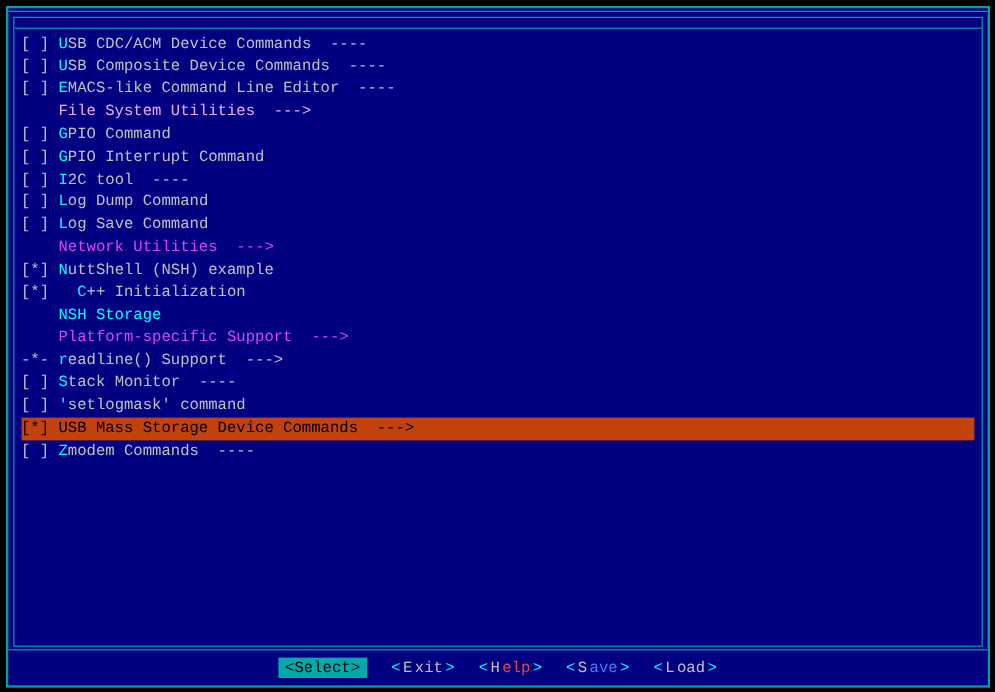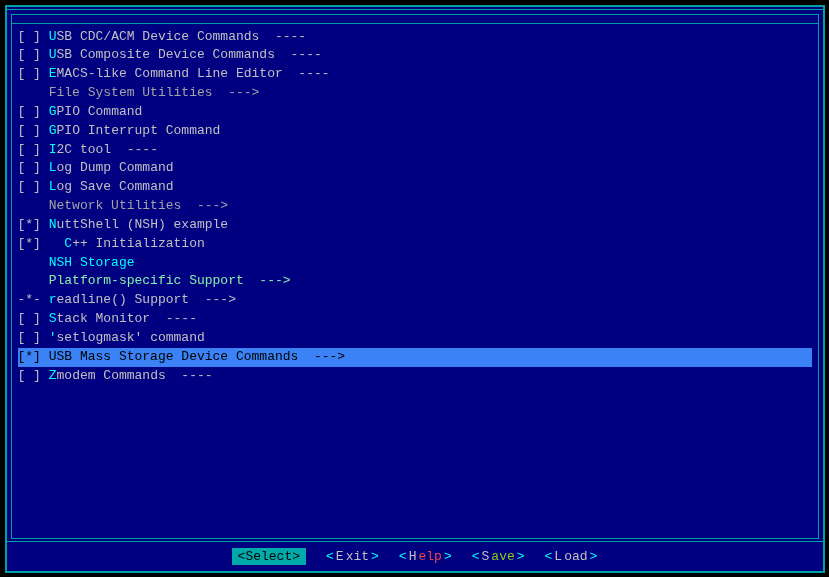--- a/index.html
+++ b/index.html
@@ -77,21 +77,21 @@
     }
 
     .menu-item {
       color: #c0c0c0;
       white-space: pre;
       line-height: 1.45;
       font-size: 13px;
     }
 
     .menu-item.highlighted {
-      background-color: #3b82f6;
+      background-color: #c2410c;
       color: #000000;
     }
 
     .bottom-bar {
       display: flex;
       justify-content: center;
       gap: 20px;
       padding: 6px 4px;
       background-color: #000080;
       border-top: 1px solid #00a0a0;
@@ -124,31 +124,31 @@
       <div></div>
       <div></div>
       <div></div>
     </div>
 
     <div class="menu-area" id="menu-area">
 
     <div class="menu-item">[ ] <span style="color:#00ffff">U</span>SB CDC/ACM Device Commands  ----</div>
         <div class="menu-item">[ ] <span style="color:#00ffff">U</span>SB Composite Device Commands  ----</div>
         <div class="menu-item">[ ] <span style="color:#00ffff">E</span>MACS-like Command Line Editor  ----</div>
-        <div class="menu-item"><span style="color:#a3a3a3">    File System Utilities  ---&gt;</span></div>
+        <div class="menu-item"><span style="color:#f0abfc">    File System Utilities  ---&gt;</span></div>
         <div class="menu-item">[ ] <span style="color:#00ffff">G</span>PIO Command</div>
         <div class="menu-item">[ ] <span style="color:#00ffff">G</span>PIO Interrupt Command</div>
         <div class="menu-item">[ ] <span style="color:#00ffff">I</span>2C tool  ----</div>
         <div class="menu-item">[ ] <span style="color:#00ffff">L</span>og Dump Command</div>
         <div class="menu-item">[ ] <span style="color:#00ffff">L</span>og Save Command</div>
-        <div class="menu-item"><span style="color:#a3a3a3">    Network Utilities  ---&gt;</span></div>
+        <div class="menu-item"><span style="color:#d946ef">    Network Utilities  ---&gt;</span></div>
         <div class="menu-item">[*] <span style="color:#00ffff">N</span>uttShell (NSH) example</div>
         <div class="menu-item">[*]   <span style="color:#00ffff">C</span>++ Initialization</div>
         <div class="menu-item"><span style="color:#00ffff">    NSH Storage</span></div>
-        <div class="menu-item"><span style="color:#86efac">    Platform-specific Support  ---&gt;</span></div>
+        <div class="menu-item"><span style="color:#d946ef">    Platform-specific Support  ---&gt;</span></div>
         <div class="menu-item">-*- <span style="color:#00ffff">r</span>eadline() Support  ---&gt;</div>
         <div class="menu-item">[ ] <span style="color:#00ffff">S</span>tack Monitor  ----</div>
         <div class="menu-item">[ ] <span style="color:#00ffff">'</span>setlogmask' command</div>
         <div class="menu-item highlighted">[*] USB Mass Storage Device Commands  ---&gt;</div>
         <div class="menu-item">[ ] <span style="color:#00ffff">Z</span>modem Commands  ----</div>
       </div>
   </div>
 
   <div class="bottom-bar" id="bottom-bar">
 
@@ -163,21 +163,21 @@
       </div>
       <div class="bottom-btn-wrapper">
         <span style="color:#00ffff">&lt;</span>
         <span style="color:#c0c0c0"> H</span>
         <span style="color:#ef4444">elp </span>
         <span style="color:#00ffff">&gt;</span>
       </div>
       <div class="bottom-btn-wrapper">
         <span style="color:#00ffff">&lt;</span>
         <span style="color:#c0c0c0"> S</span>
-        <span style="color:#84cc16">ave </span>
+        <span style="color:#3b82f6">ave </span>
         <span style="color:#00ffff">&gt;</span>
       </div>
       <div class="bottom-btn-wrapper">
         <span style="color:#00ffff">&lt;</span>
         <span style="color:#c0c0c0"> L</span>
         <span style="color:#c0c0c0">oad </span>
         <span style="color:#00ffff">&gt;</span>
       </div>
     </div>
 </div>

